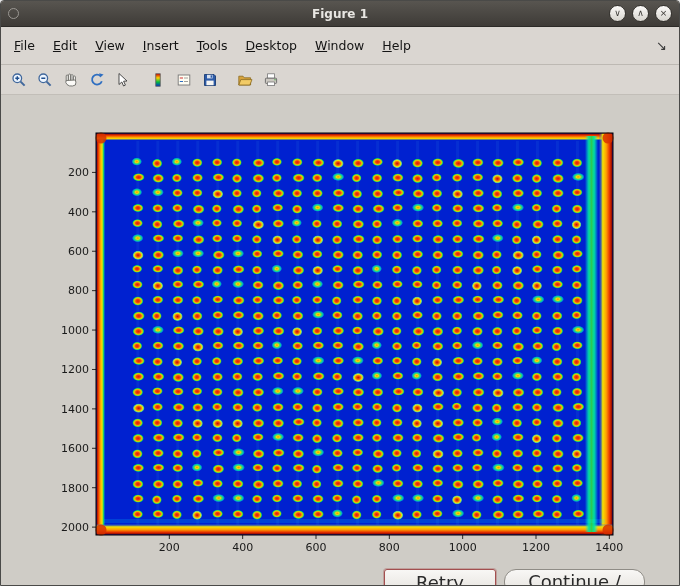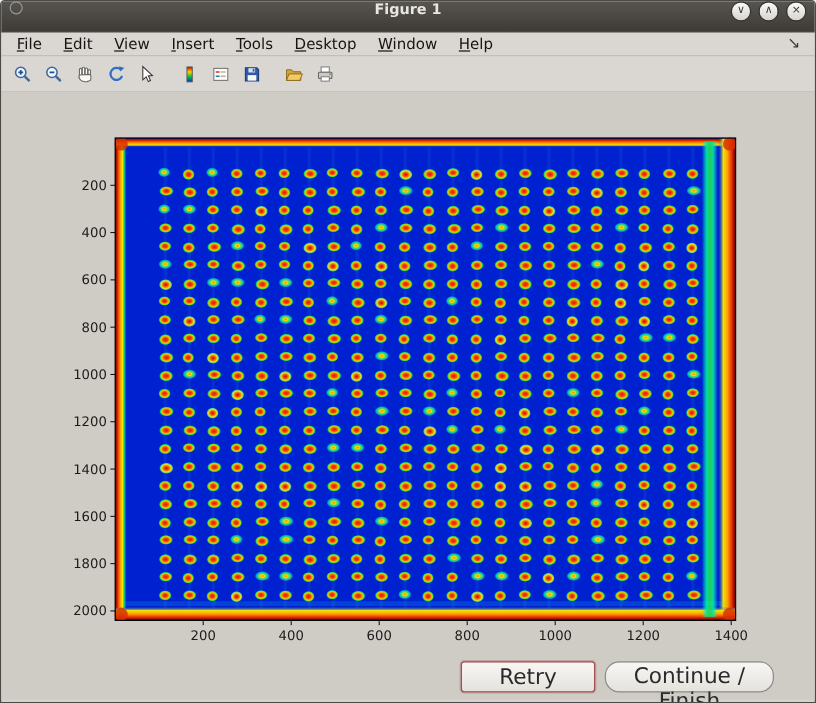--- a/index.html
+++ b/index.html
@@ -11,21 +11,21 @@
   }
   .window {
     position:relative; width:680px; height:586px;
     background:#d5d1cb; overflow:hidden;
     border:1px solid #4a4a48; border-radius:4px 4px 0 0;
   }
   
   .titlebar {
     position:relative; height:26px;
     background:linear-gradient(#585550,#3e3b37);
-    display:flex; padding:0 7px;
+    display:flex; align-items:center; padding:0 7px;
     border-bottom:1px solid #2c2a27;
     gap:37px;
   }
   .wicon {
     width:11px; height:11px; border-radius:50%;
     border:1px solid #9a9792; background:transparent;
   }
   .title {
     position:absolute; left:0; right:0; text-align:center;
     color:#e8e6e2; font-size:12px; font-weight:bold;
@@ -35,21 +35,21 @@
   .wbtn {
     display:inline-flex; align-items:center; justify-content:center;
     width:17px; height:17px; border-radius:50%;
     border:1px solid #35332f;
     background:linear-gradient(#fbfaf8,#d7d4ce);
     color:#3c3a36; font-size:9px; line-height:1; margin-left:6px;
     cursor:default;
   }
   
   .menubar {
-    height:20px; background:#dad6d1; border-bottom:1px solid #bdb9b3;
+    height:38px; background:#dad6d1; border-bottom:1px solid #bdb9b3;
     display:flex; align-items:center; padding:0 4px;
     font-size:12.5px; color:#141414;
   }
   .mi { padding:3px 9px; cursor:default; }
   .mi u { text-decoration:underline; }
   .dock {
     margin-left:auto; margin-right:8px; font-size:13px; color:#3a3a3a;
   }
   
   .toolbar {

